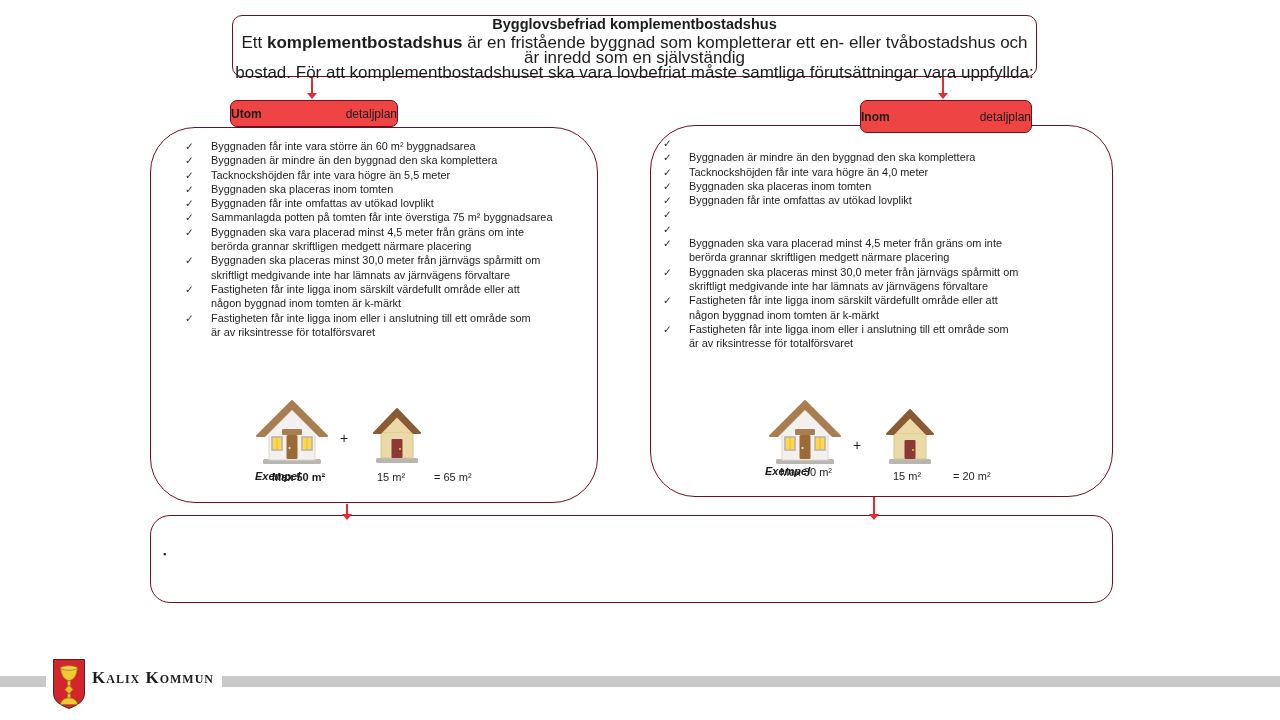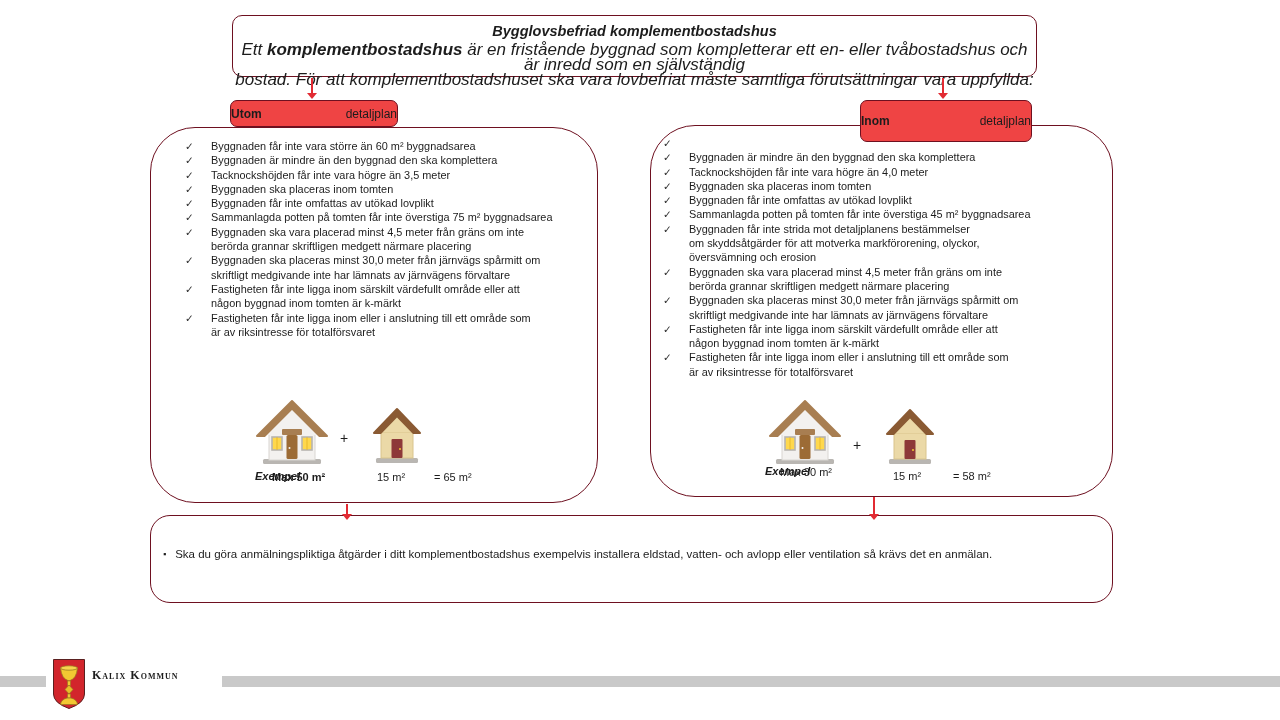--- a/index.html
+++ b/index.html
@@ -4,32 +4,32 @@
 <style>
   html,body{margin:0;padding:0;background:#ffffff;}
   .slide{
     position:relative;width:1280px;height:720px;background:#ffffff;overflow:hidden;
     font-family:"Liberation Sans","DejaVu Sans",sans-serif;color:#1c1c1c;
   }
   
   .title-box{
     position:absolute;left:232px;top:15px;width:805px;height:62px;
     border:1px solid #6e1020;border-radius:10px;background:#fff;
-    text-align:center;box-sizing:border-box;padding-top:7px;font-style:italic;
+    text-align:center;box-sizing:border-box;
   }
   .title-box .ttl{font-size:14.5px;font-weight:700;margin-bottom:3px;}
   .title-box .intro{font-size:17px;line-height:15px;}
   .pre{white-space:pre-line;}
   .tag-box{
     position:absolute;border:1.4px solid #6e1020;border-radius:7px;background:#ef4444;
     display:flex;align-items:center;justify-content:space-between;font-size:12px;z-index:3;
     box-sizing:border-box;
   }
   .tag-utom{left:230px;top:100px;width:168px;height:27px;}
-  .tag-inom{left:860px;top:100px;width:172px;height:42px;}
+  .tag-inom{left:860px;top:100px;width:172px;height:33px;}
   .panel{
     position:absolute;border:1.4px solid #6e1020;border-radius:45px;background:#fff;
     box-sizing:border-box;z-index:1;
   }
   .panel-left{left:150px;top:127px;width:448px;height:376px;}
   .panel-right{left:650px;top:125px;width:463px;height:372px;}
   .bottom-box{
     position:absolute;left:150px;top:515px;width:963px;height:88px;
     border:1.4px solid #6e1020;border-radius:20px;background:#fff;box-sizing:border-box;
   }
@@ -56,21 +56,21 @@
   
   .note-row{position:absolute;left:163px;top:548px;display:flex;align-items:flex-start;
     font-size:11.5px;z-index:2;width:950px;}
   .note-row .sq{font-size:9px;margin-right:9px;position:relative;top:1px;}
   .gray-bar{position:absolute;top:676px;height:11px;background:#c9c9c9;}
   .bar-left{left:0;width:46px;}
   .bar-right{left:222px;width:1058px;}
   .logo-text{
     position:absolute;left:92px;top:668px;z-index:2;
     font-family:"Liberation Serif","DejaVu Serif",serif;
-    font-variant:small-caps;font-weight:700;font-size:12px;letter-spacing:1px;
+    font-variant:small-caps;font-weight:700;font-size:17px;letter-spacing:1px;
     color:#1d1d1d;
   }
 </style>
 </head>
 <body>
 
 <div class="slide">
 
   <div class="title-box">
     <div class="ttl">Bygglovsbefriad komplementbostadshus</div>
@@ -97,21 +97,21 @@
     <li>
         <span class="chk">✓</span>
         <span class="itxt">Byggnaden får inte vara större än 60 m² byggnadsarea</span>
       </li>
     <li>
         <span class="chk">✓</span>
         <span class="itxt">Byggnaden är mindre än den byggnad den ska komplettera</span>
       </li>
     <li>
         <span class="chk">✓</span>
-        <span class="itxt">Tacknockshöjden får inte vara högre än 3,5 meter</span>
+        <span class="itxt">Tacknockshöjden får inte vara högre än 5,5 meter</span>
       </li>
     <li>
         <span class="chk">✓</span>
         <span class="itxt">Byggnaden ska placeras inom tomten</span>
       </li>
     <li>
         <span class="chk">✓</span>
         <span class="itxt">Byggnaden får inte omfattas av utökad lovplikt</span>
       </li>
     <li>
@@ -155,27 +155,23 @@
     <li>
         <span class="chk">✓</span>
         <span class="itxt">Byggnaden ska placeras inom tomten</span>
       </li>
     <li>
         <span class="chk">✓</span>
         <span class="itxt">Byggnaden får inte omfattas av utökad lovplikt</span>
       </li>
     <li>
         <span class="chk">✓</span>
-        <span class="itxt">Sammanlagda potten på tomten får inte överstiga 45 m² byggnadsarea</span>
-      </li>
-    <li>
-        <span class="chk">✓</span>
-        <span class="itxt">Byggnaden får inte strida mot detaljplanens bestämmelser
-om skyddsåtgärder för att motverka markförorening, olyckor,
-översvämning och erosion</span>
+      </li>
+    <li>
+        <span class="chk">✓</span>
       </li>
     <li>
         <span class="chk">✓</span>
         <span class="itxt">Byggnaden ska vara placerad minst 4,5 meter från gräns om inte
 berörda grannar skriftligen medgett närmare placering</span>
       </li>
     <li>
         <span class="chk">✓</span>
         <span class="itxt">Byggnaden ska placeras minst 30,0 meter från järnvägs spårmitt om
 skriftligt medgivande inte har lämnats av järnvägens förvaltare</span>
@@ -237,29 +233,28 @@
     <rect x="5" y="51" width="42" height="5" rx="1.5" fill="#b9b6b2"></rect>
     <rect x="10" y="25" width="32" height="26" fill="#ebd9a7" stroke="#d9c48c" stroke-width="1"></rect>
     <polygon points="26,9 41,25 11,25" fill="#ebd9a7"></polygon>
     <path d="M26 2 L49 26 L42.5 26 L26 9 L9.5 26 L3 26 Z" fill="#8a5a33" stroke="#8a5a33" stroke-width="2" stroke-linejoin="round"></path>
     <rect x="20.5" y="32" width="11" height="19" rx="1" fill="#8d3838"></rect>
     <circle cx="29" cy="42" r="1" fill="#f2c832"></circle>
   </svg>
   <span class="abs cap cap-ex" style="left:717px;top:465px;">Exempel</span>
   <span class="abs cap" style="left:780px;top:466px;">Max 30 m²</span>
   <span class="abs cap" style="left:893px;top:470px;">15 m²</span>
-  <span class="abs cap" style="left:953px;top:470px;">= 58 m²</span>
+  <span class="abs cap" style="left:953px;top:470px;">= 20 m²</span>
 
   <div class="varrow" style="left:346px;top:504px;height:10px;"></div>
   <div class="varrow" style="left:873px;top:497px;height:17px;"></div>
 
   <div class="bottom-box"></div>
   <div class="note-row">
     <span class="sq">▪</span>
-    <span>Ska du göra anmälningspliktiga åtgärder i ditt komplementbostadshus exempelvis installera eldstad, vatten- och avlopp eller ventilation så krävs det en anmälan.</span>
   </div>
 
   <div class="gray-bar bar-left"></div>
   <div class="gray-bar bar-right"></div>
   <svg class="abs" style="left:52px;top:658px;z-index:3;" width="34" height="52" viewBox="0 0 34 52">
     <path d="M1.5 1.5 H32.5 V36 Q32.5 45 17 50.5 Q1.5 45 1.5 36 Z" fill="#d2252c" stroke="#5a2020" stroke-width="1"></path>
     <path d="M8.5 10 Q9.5 21 17 23 Q24.5 21 25.5 10 Z" fill="#f2c832" stroke="#9a7a20" stroke-width="0.8"></path>
     <ellipse cx="17" cy="10" rx="8.5" ry="2.2" fill="#f6d44e" stroke="#9a7a20" stroke-width="0.8"></ellipse>
     <rect x="15.6" y="23" width="2.8" height="4.5" fill="#f2c832" stroke="#9a7a20" stroke-width="0.6"></rect>
     <path d="M17 27 L21 31.5 L17 36 L13 31.5 Z" fill="#e9bd2a" stroke="#9a7a20" stroke-width="0.7"></path>

